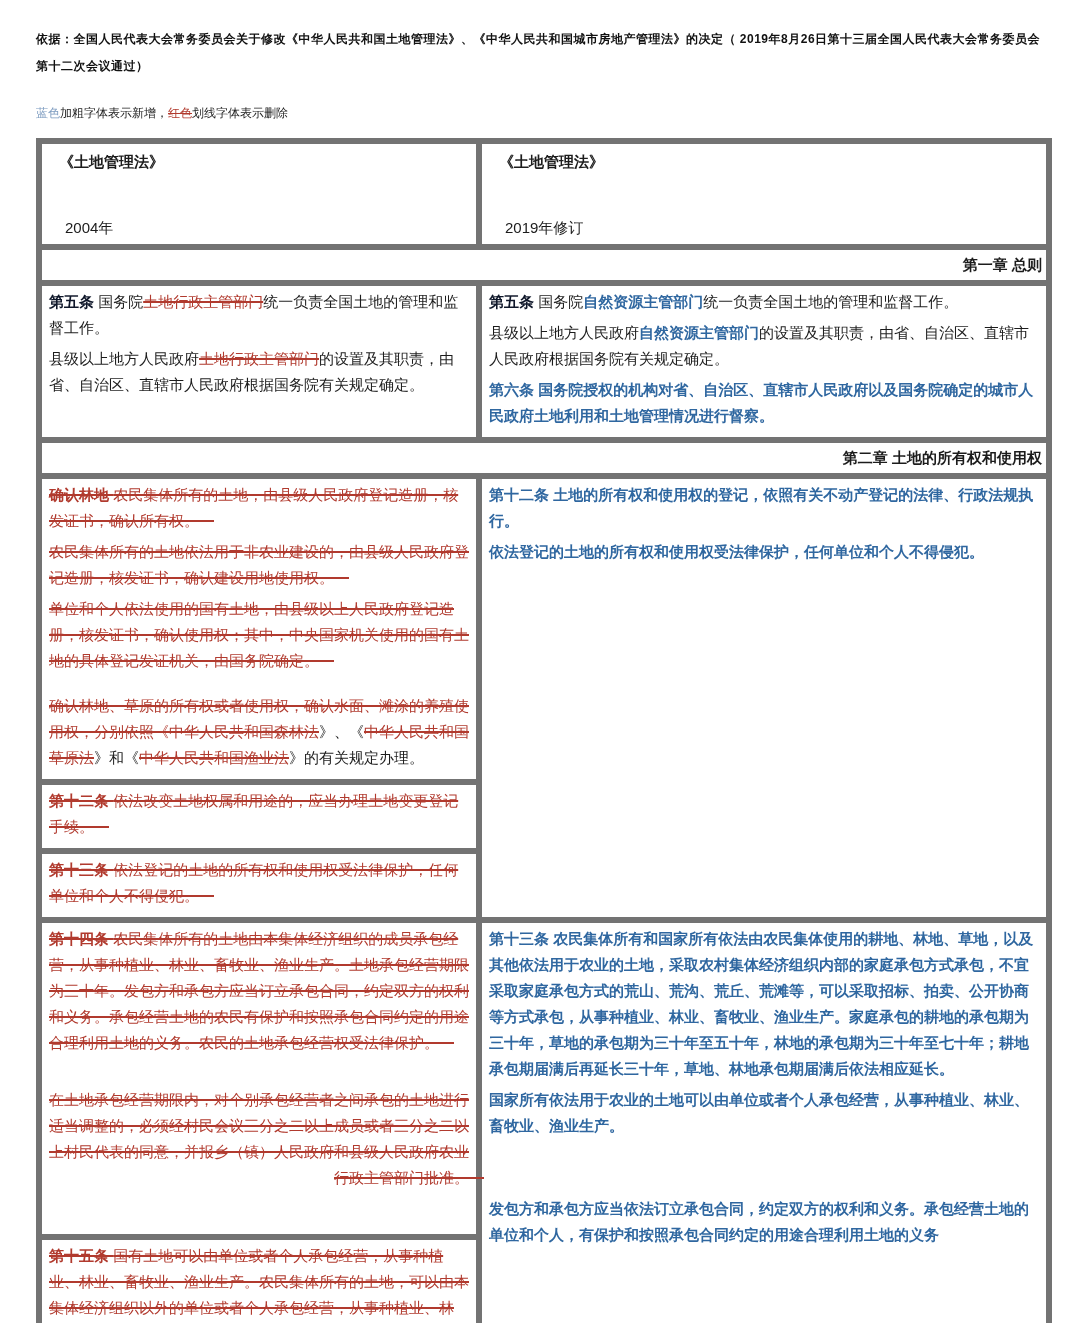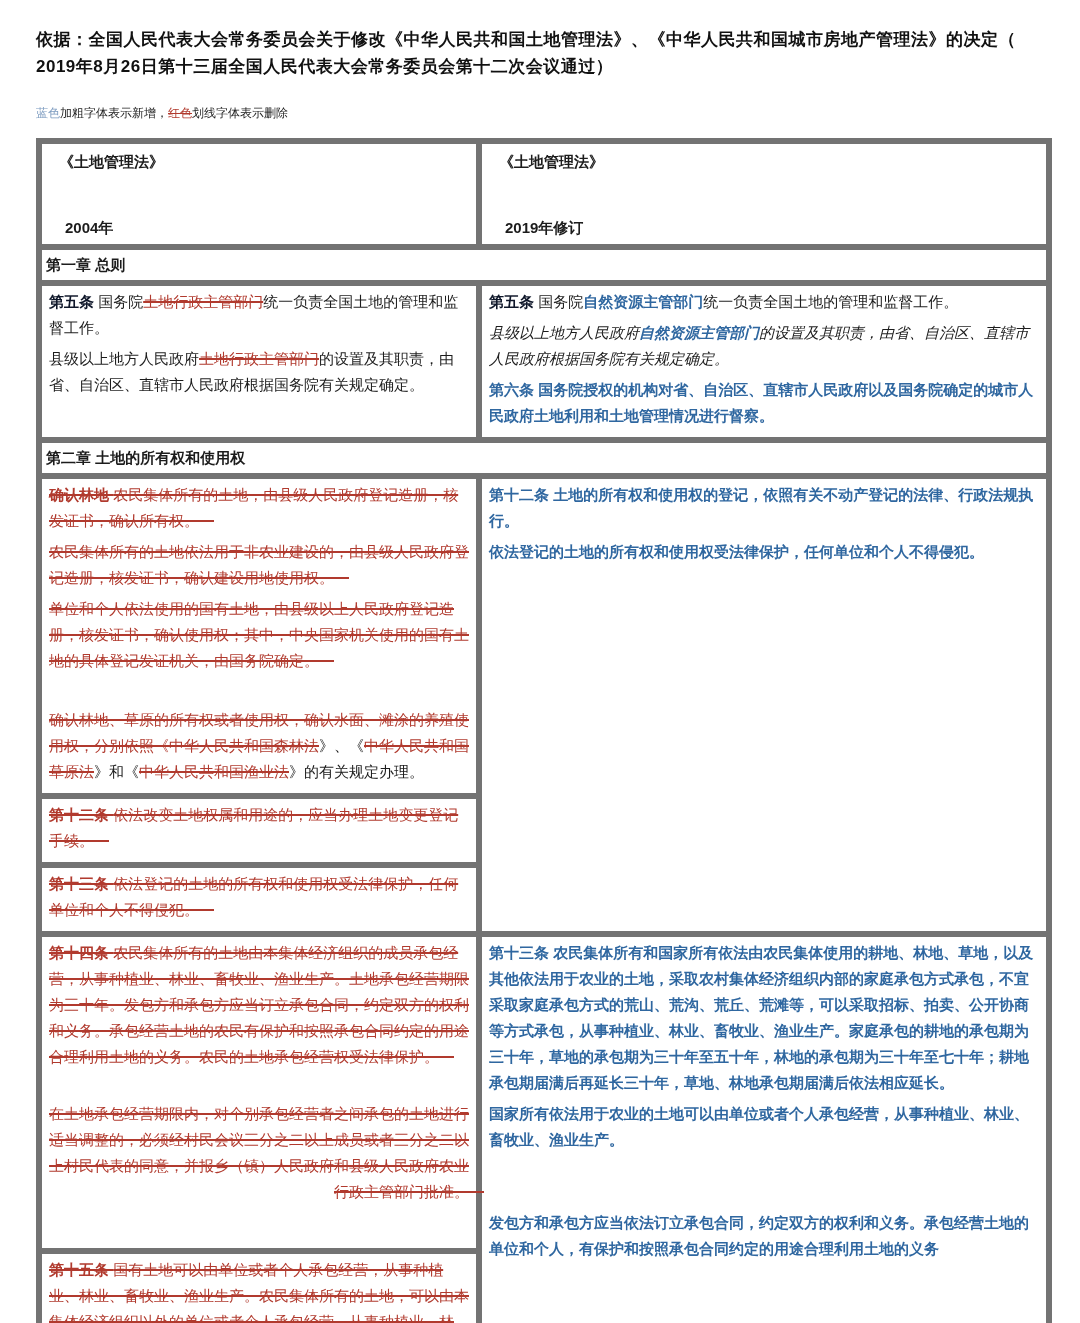--- a/index.html
+++ b/index.html
@@ -3,39 +3,39 @@
 <meta charset="utf-8">
 <style>
   html,body{margin:0;padding:0;background:#ffffff;}
   body{
     width:1080px;height:1323px;overflow:hidden;
     font-family:"Liberation Sans","DejaVu Sans",sans-serif;
     color:#1c1c1c;
   }
   .page{padding:26px 35px 0 36px;}
   .source-note{
-    font-weight:bold;font-size:17px;line-height:27px;color:#111;
+    font-weight:bold;font-size:12px;line-height:27px;color:#111;
     margin:0 0 22px 0;letter-spacing:0.5px;
   }
   .legend{font-size:12px;line-height:22px;margin:0 0 14px 0;color:#222;}
   .legend .blue-word{color:var(--legend-blue,#7F9DC1);}
   .legend .red-word{color:var(--deleted,#B13A2E);text-decoration:line-through;}
   table.law-table{
     border-collapse:collapse;table-layout:fixed;width:1010px;
     border:3px solid #0d0d0d;
   }
   col.c-old{width:440px;}
   col.c-new{width:570px;}
   td{
     border:6px solid #737373;vertical-align:top;
     padding:3px 7px 3px 7px;font-size:15px;line-height:26px;
   }
-  td.chapter{text-align:left;font-weight:bold;padding:2px 4px;}
+  td.chapter{text-align:right;font-weight:bold;padding:2px 4px;}
   .hdr-title{font-weight:bold;margin:2px 0 0 10px;}
-  .hdr-year{font-weight:bold;margin:40px 0 0 16px;}
+  .hdr-year{font-weight:normal;margin:40px 0 0 16px;}
   tr.r-header{height:101px;}
   tr.r-ch{height:27px;}
   tr.r-a5{height:155px;}
   tr.r-a11{height:296px;}
   tr.r-a12{height:45px;}
   tr.r-a13{height:53px;}
   tr.r-a14{height:317px;}
   tr.r-a15{height:178px;}
   .para{margin:0 0 5px 0;}
   .seg-normal{color:#1c1c1c;}
@@ -75,35 +75,35 @@
       <td class="chapter" colspan="2">第一章 总则</td>
     </tr>
 
     <tr class="r-a5">
       <td>
             <div class="para"><span class="seg-bold">第五条 </span><span class="seg-normal">国务院</span><span class="seg-del">土地行政主管部门</span><span class="seg-normal">统一负责全国土地的管理和监督工作。</span></div>
             <div class="para"><span class="seg-normal">县级以上地方人民政府</span><span class="seg-del">土地行政主管部门</span><span class="seg-normal">的设置及其职责，由省、自治区、直辖市人民政府根据国务院有关规定确定。</span></div>
           </td>
       <td>
             <div class="para"><span class="seg-bold">第五条 </span><span class="seg-normal">国务院</span><span class="seg-add">自然资源主管部门</span><span class="seg-normal">统一负责全国土地的管理和监督工作。</span></div>
-            <div class="para" style=" font-style: italic;"><span class="seg-normal">县级以上地方人民政府</span><span class="seg-add">自然资源主管部门</span><span class="seg-normal">的设置及其职责，由省、自治区、直辖市人民政府根据国务院有关规定确定。</span></div>
+            <div class="para" style=""><span class="seg-normal">县级以上地方人民政府</span><span class="seg-add">自然资源主管部门</span><span class="seg-normal">的设置及其职责，由省、自治区、直辖市人民政府根据国务院有关规定确定。</span></div>
             <div class="para"><span class="seg-add">第六条 国务院授权的机构对省、自治区、直辖市人民政府以及国务院确定的城市人民政府土地利用和土地管理情况进行督察。</span></div>
           </td>
     </tr>
 
     <tr class="r-ch">
       <td class="chapter" colspan="2">第二章 土地的所有权和使用权</td>
     </tr>
 
     <tr class="r-a11">
       <td>
             <div class="para"><span class="seg-del-bold">确认林地 </span><span class="seg-del">农民集体所有的土地，由县级人民政府登记造册，核发证书，确认所有权。　</span></div>
             <div class="para"><span class="seg-del">农民集体所有的土地依法用于非农业建设的，由县级人民政府登记造册，核发证书，确认建设用地使用权。　</span></div>
             <div class="para"><span class="seg-del">单位和个人依法使用的国有土地，由县级以上人民政府登记造册，核发证书，确认使用权；其中，中央国家机关使用的国有土地的具体登记发证机关，由国务院确定。　</span></div>
-            <div class="para" style="margin-top: 33px;"><span class="seg-del">确认林地、草原的所有权或者使用权，确认水面、滩涂的养殖使用权，分别依照《中华人民共和国森林法</span><span class="seg-normal">》、《</span><span class="seg-del">中华人民共和国草原法</span><span class="seg-normal">》和《</span><span class="seg-del">中华人民共和国渔业法</span><span class="seg-normal">》的有关规定办理。</span></div>
+            <div class="para" style="margin-top: 19px;"><span class="seg-del">确认林地、草原的所有权或者使用权，确认水面、滩涂的养殖使用权，分别依照《中华人民共和国森林法</span><span class="seg-normal">》、《</span><span class="seg-del">中华人民共和国草原法</span><span class="seg-normal">》和《</span><span class="seg-del">中华人民共和国渔业法</span><span class="seg-normal">》的有关规定办理。</span></div>
           </td>
       <td rowspan="3">
             <div class="para"><span class="seg-add">第十二条 土地的所有权和使用权的登记，依照有关不动产登记的法律、行政法规执行。</span></div>
             <div class="para"><span class="seg-add">依法登记的土地的所有权和使用权受法律保护，任何单位和个人不得侵犯。</span></div>
           </td>
     </tr>
     <tr class="r-a12">
       <td>
             <div class="para"><span class="seg-del-bold">第十二条 </span><span class="seg-del">依法改变土地权属和用途的，应当办理土地变更登记手续。　</span></div>
           </td>

